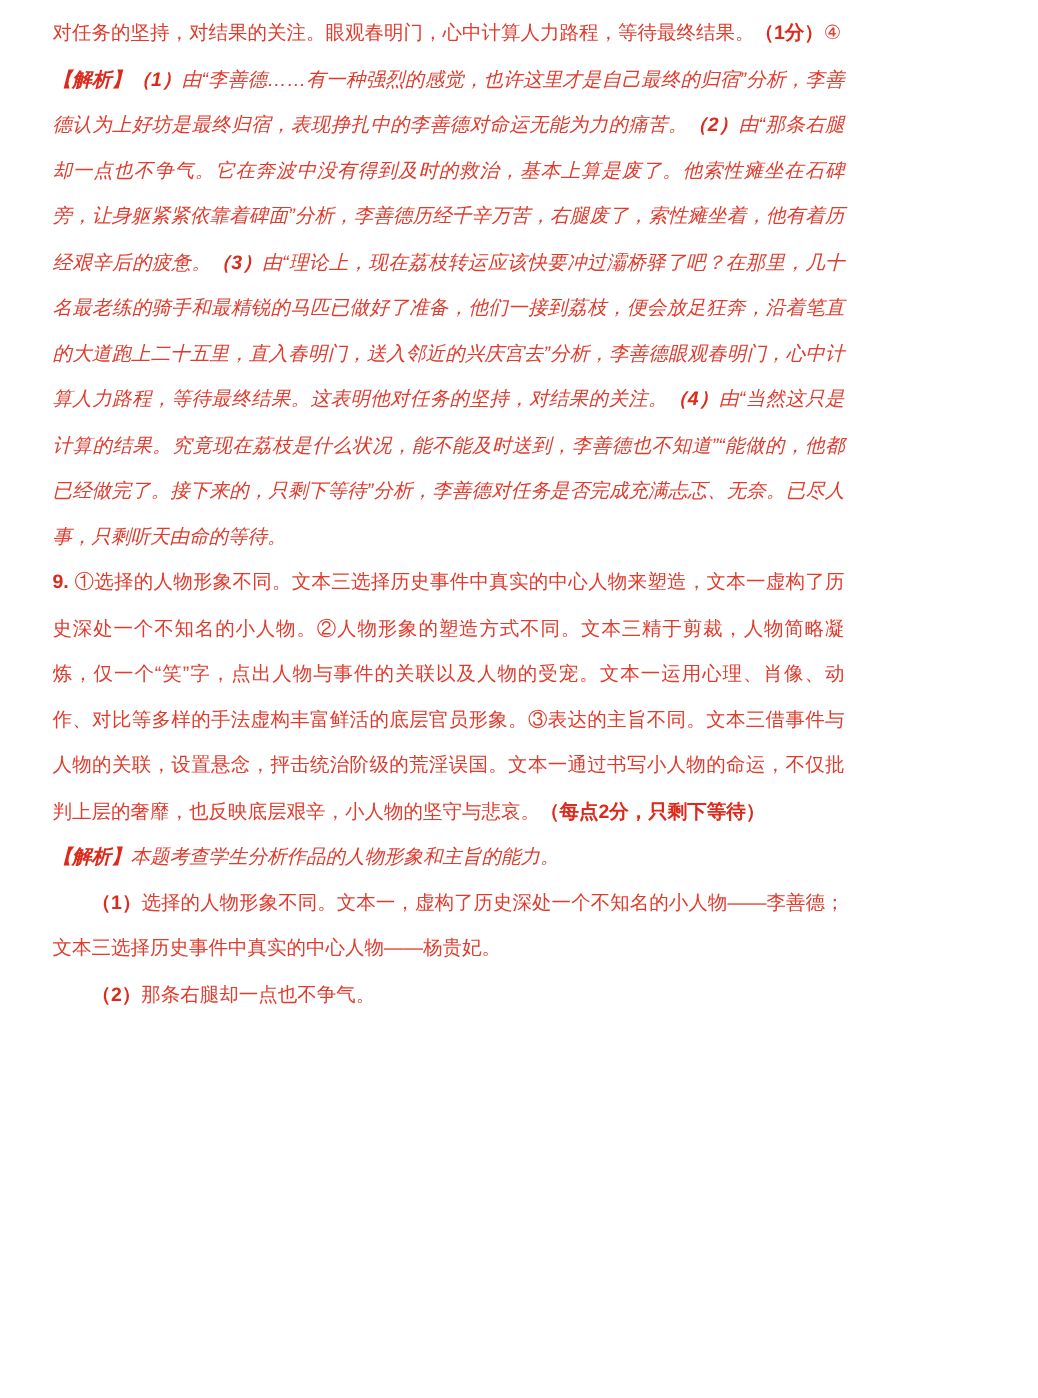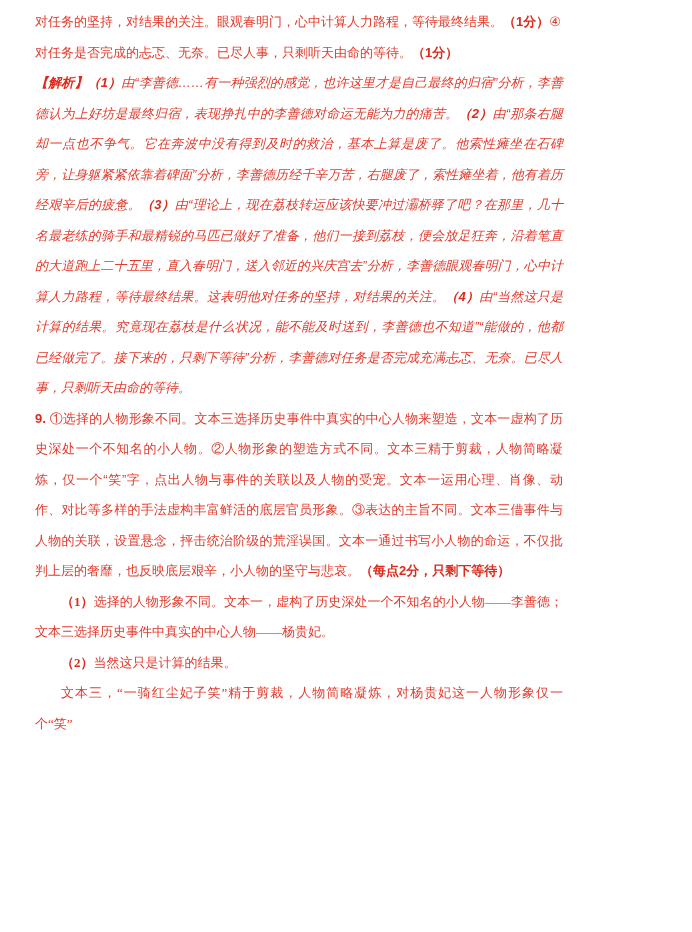--- a/index.html
+++ b/index.html
@@ -23,50 +23,47 @@
     font-size: 13px;
     line-height: 30.5px;
     color: var(--fg);
     text-align: justify;
   }
   .page p { margin: 0; }
   .b { font-weight: bold; color: var(--fg-bold); }
   .indent { text-indent: 2em; }
   .mt-lg { margin-top: 9px; }
   .mt-md { margin-top: 7px; font-style: italic; }
-  .mt-sm { margin-top: 3px; font-family: Liberation Serif, serif; }
+  .mt-sm { margin-top: 3px; }
 </style>
 </head>
 <body>
 
 <div class="page">
 
   <p>
     <span>对任务的坚持，对结果的关注。眼观春明门，心中计算人力路程，等待最终结果。</span><span class="b">（1分）</span><span>④</span>
   </p>
 
-  <p class="mt-lg">
-    <span>对任务是否完成的忐忑、无奈。已尽人事，只剩听天由命的等待。</span><span class="b">（1分）</span>
-  </p>
 
   <p class="mt-md">
     <span class="b">【解析】</span><span class="b">（1）</span><span>由“李善德……有一种强烈的感觉，也许这里才是自己最终的归宿”分析，李善德认为上好坊是最终归宿，表现挣扎中的李善德对命运无能为力的痛苦。</span><span class="b">（2）</span><span>由“那条右腿却一点也不争气。它在奔波中没有得到及时的救治，基本上算是废了。他索性瘫坐在石碑旁，让身躯紧紧依靠着碑面”分析，李善德历经千辛万苦，右腿废了，索性瘫坐着，他有着历经艰辛后的疲惫。</span><span class="b">（3）</span><span>由“理论上，现在荔枝转运应该快要冲过灞桥驿了吧？在那里，几十名最老练的骑手和最精锐的马匹已做好了准备，他们一接到荔枝，便会放足狂奔，沿着笔直的大道跑上二十五里，直入春明门，送入邻近的兴庆宫去”分析，李善德眼观春明门，心中计算人力路程，等待最终结果。这表明他对任务的坚持，对结果的关注。</span><span class="b">（4）</span><span>由“当然这只是计算的结果。究竟现在荔枝是什么状况，能不能及时送到，李善德也不知道”“能做的，他都已经做完了。接下来的，只剩下等待”分析，李善德对任务是否完成充满忐忑、无奈。已尽人事，只剩听天由命的等待。</span>
   </p>
 
   <p>
     <span class="b">9. </span><span>①选择的人物形象不同。文本三选择历史事件中真实的中心人物来塑造，文本一虚构了历史深处一个不知名的小人物。②人物形象的塑造方式不同。文本三精于剪裁，人物简略凝炼，仅一个“笑”字，点出人物与事件的关联以及人物的受宠。文本一运用心理、肖像、动作、对比等多样的手法虚构丰富鲜活的底层官员形象。③表达的主旨不同。文本三借事件与人物的关联，设置悬念，抨击统治阶级的荒淫误国。文本一通过书写小人物的命运，不仅批判上层的奢靡，也反映底层艰辛，小人物的坚守与悲哀。</span><span class="b">（每点2分，只剩下等待）</span>
   </p>
 
+  <p class="mt-md">
+    <span class="b">【解析】</span><span>本题考查学生分析作品的人物形象和主旨的能力。</span>
+  </p>
 
   <p class="indent mt-sm">
     <span class="b">（1）</span><span>选择的人物形象不同。文本一，虚构了历史深处一个不知名的小人物——李善德；文本三选择历史事件中真实的中心人物——杨贵妃。</span>
   </p>
 
   <p class="indent mt-sm">
-    <span class="b">（2）</span><span>当然这只是计算的结果。</span>
+    <span class="b">（2）</span><span>那条右腿却一点也不争气。</span>
   </p>
 
 
-  <p class="indent mt-sm">
-    <span>文本三，“一骑红尘妃子笑”精于剪裁，人物简略凝炼，对杨贵妃这一人物形象仅一个“笑”</span>
-  </p>
 
 </div>
 
 </body></html>

